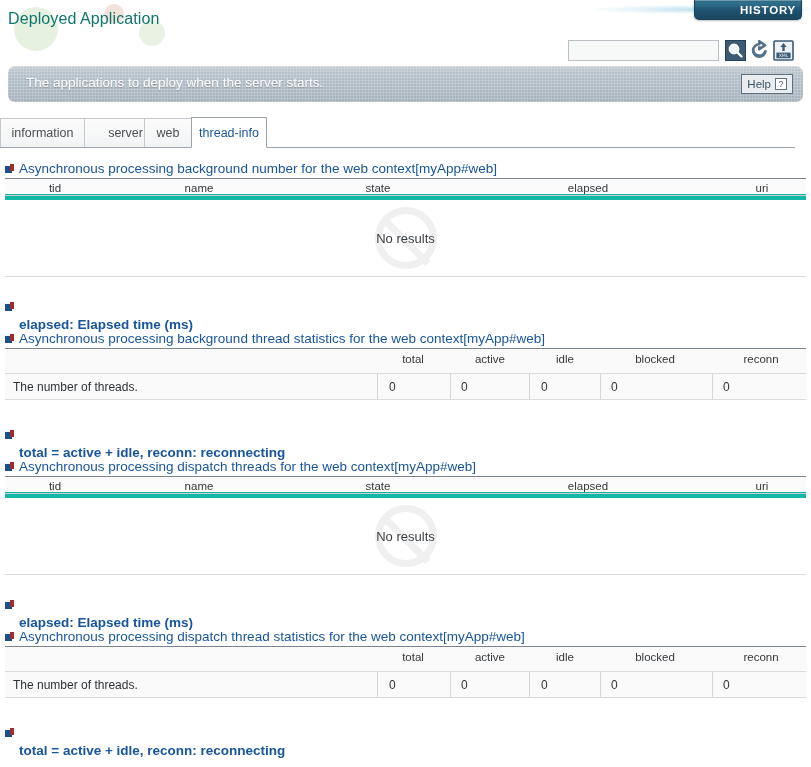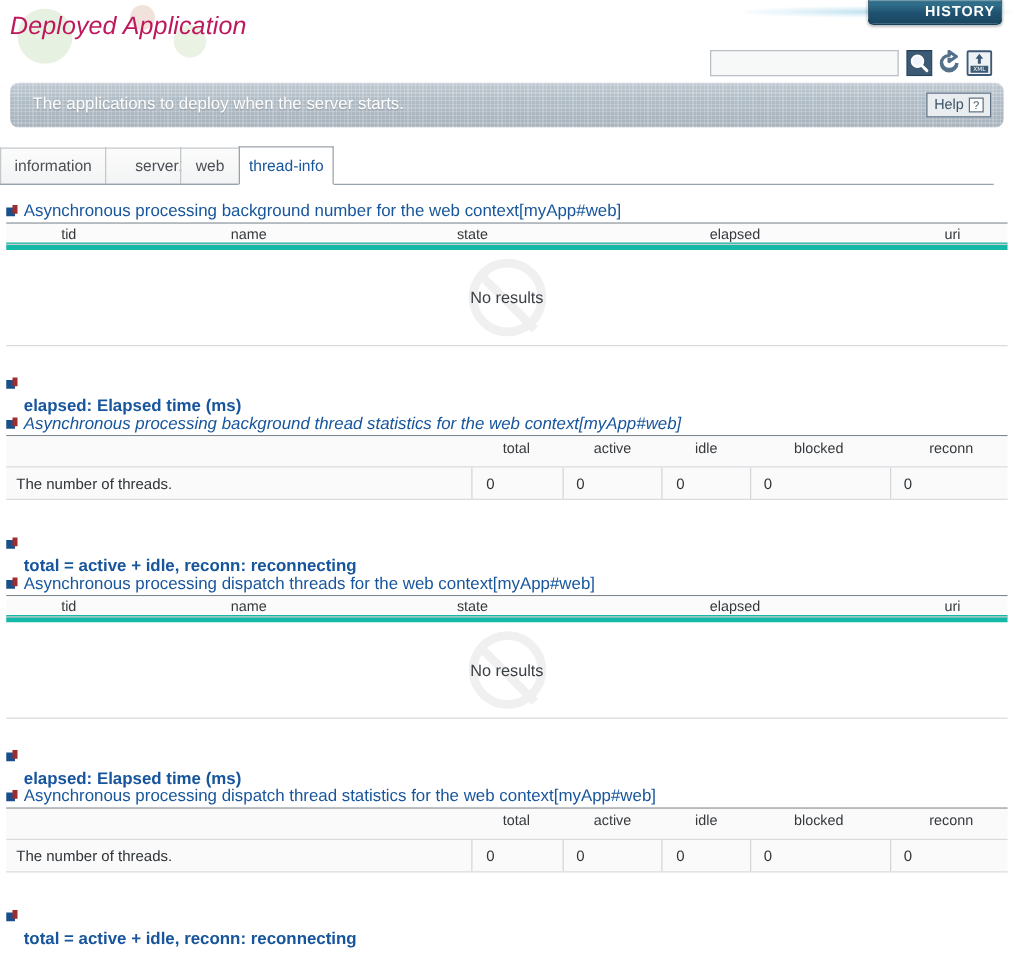--- a/index.html
+++ b/index.html
@@ -34,23 +34,22 @@
   .history-chevron { display:block; }
 
   
   .title-wrap { position:absolute; left:8px; top:6px; width:430px; height:44px; }
   .deco { position:absolute; border-radius:50%; }
   .deco-a { left:6px;  top:1px;  width:44px; height:44px; background:#e7f1e1; }
   .deco-b { left:96px; top:-2px; width:20px; height:20px; background:#f2e2dc; }
   .deco-c { left:131px;top:14px; width:26px; height:26px; background:#e9f2e3; }
   .page-title {
     position:absolute; left:0; top:4px; width:430px;
-    font-size:20px; color:#be185d; font-weight:normal; letter-spacing:.1px;
+    font-size:16px; color:#0f766e; font-weight:normal; letter-spacing:.1px;
     white-space:nowrap;
-    font-style:italic;
   }
 
   
   .search-row { position:absolute; left:568px; top:40px; width:236px; height:21px; }
   .search-input {
     position:absolute; left:0; top:0; width:151px; height:21px;
     border:1px solid #b9bfc4; background:#f7f8f8;
     font-family:"Liberation Sans", sans-serif; font-size:11px; color:#333;
     padding:0 4px; outline:none;
   }
@@ -262,21 +261,21 @@
           <div class="nr-text">No results</div>
         </div>
       </div>
       <div class="sec-head" style="top: 296px;">
         <span class="sq-icon">
           <i class="b"></i>
           <i class="r"></i>
         </span>
         <span class="sec-title bold">elapsed: Elapsed time (ms)</span>
       </div>
-      <div class="sec-head" style="top: 328px; font-style: italic;">
+      <div class="sec-head" style="top: 328px;">
         <span class="sq-icon">
           <i class="b"></i>
           <i class="r"></i>
         </span>
         <span class="sec-title">Asynchronous processing background thread statistics for the web context[myApp#web]</span>
       </div>
       <div class="hrule" style="top: 348px; width: 801px;"></div>
       <div class="tbl" style="top: 349px;">
         <div class="stat-head">
           <div class="sh" style="left: 408px;">total</div>

